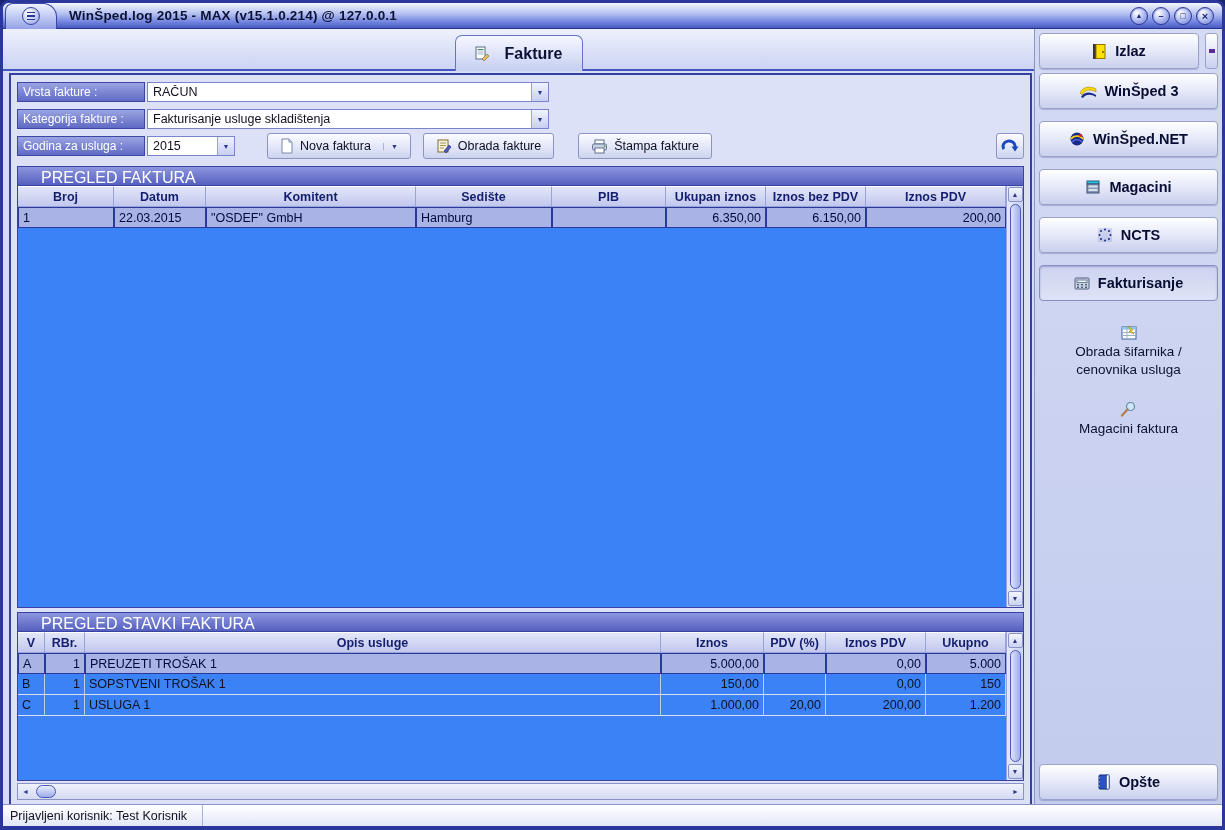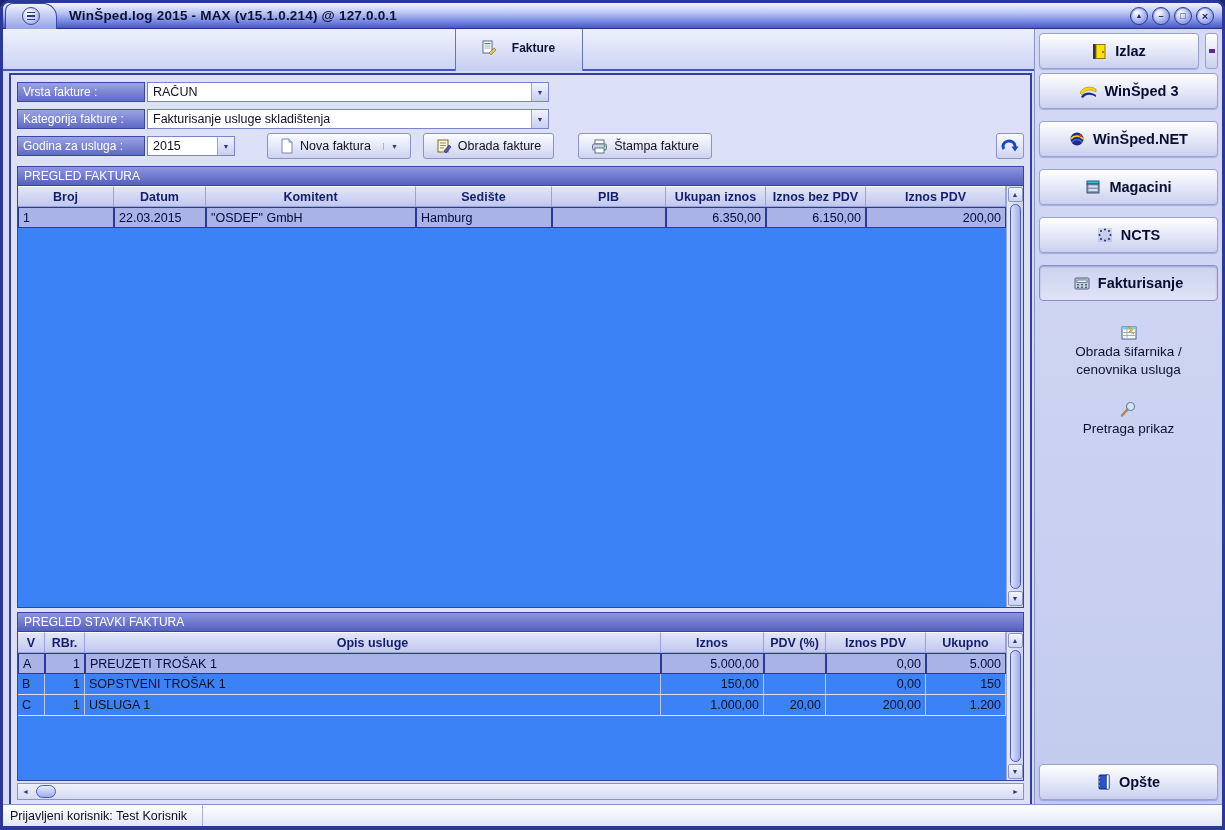--- a/index.html
+++ b/index.html
@@ -36,24 +36,24 @@
   }
   
   .mid { flex:1 1 auto; display:flex; min-height:0; }
   .leftcol { width:1031px; flex:0 0 1031px; display:flex; flex-direction:column; }
   
   .tabrow {
     height:42px; flex:0 0 42px; background:linear-gradient(180deg,#eef1fc,#ccd4f4);
     border-bottom:2px solid #4656c0; display:flex; align-items:flex-end; justify-content:center;
   }
   .tab {
-    width:128px; height:48px; margin-bottom:-2px;
+    width:128px; height:36px; margin-bottom:-2px;
     background:linear-gradient(180deg,#f6f8ff,#c6cef2); border:1px solid #6472c8; border-bottom:none;
     border-radius:7px 7px 0 0; display:flex; align-items:center; justify-content:center; gap:15px;
-    font-size:12px; font-weight:bold; color:#0c1234; cursor:pointer;
+    font-size:16px; font-weight:bold; color:#0c1234; cursor:pointer;
   }
   
   .contentwrap { flex:1 1 auto; padding:2px 2px 4px 6px; }
   .panel {
     width:100%; height:100%; border:2px solid #343fa0; background:#dce1f7; padding:6px 6px 4px 6px;
     display:flex; flex-direction:column;
   }
   .form-row { display:flex; align-items:center; margin-bottom:5px; height:22px; }
   .fld-label {
     width:128px; flex:0 0 128px; height:20px; padding:2px 5px; font-size:12px; color:#ffffff;
@@ -71,21 +71,21 @@
   .sel-year { width:88px; margin-left:2px; }
   .btn {
     height:26px; display:flex; align-items:center; gap:6px; padding:0 12px; cursor:pointer;
     background:linear-gradient(180deg,#fbfcff,#e2e6f8 55%,#ccd3ee); border:1px solid #8a93c4; border-radius:3px;
     font-size:12.5px; color:#101020; white-space:nowrap;
   }
   .btn .caret { font-size:7px; color:#2b3792; margin-left:6px; padding-left:7px; border-left:1px solid #aab2dc; }
   .refresh-btn { margin-left:auto; width:28px; justify-content:center; padding:0; }
   
   .sec-header {
-    height:19px; flex:0 0 19px; padding:2px 6px; font-size:12px; color:#ffffff;
+    height:19px; flex:0 0 19px; padding:2px 23px; font-size:16px; color:#ffffff;
     background:linear-gradient(180deg,#8d96de,#5560c0); border:1px solid #3a44a0; border-bottom:none;
     white-space:nowrap; overflow:hidden;
   }
   .grid-wrap { background:#3b82f6; border:1px solid #3a44a0; position:relative; overflow:hidden; }
   .grid-wrap.t1 { height:423px; flex:0 0 423px; }
   .grid-wrap.t2 { height:150px; flex:0 0 150px; }
   .grid { margin-right:17px; }
   .g-row { display:flex; }
   .g-head .g-cell {
     background:linear-gradient(180deg,#e2e6f8,#c2c8ee); color:#141e6e; font-weight:bold; font-size:12.5px;
@@ -453,21 +453,21 @@
         <span>Obrada šifarnika / cenovnika usluga</span>
       </div>
 
       <div class="side-link" style="margin-top:22px">
         <span class="lnk-ico">
           <svg width="17" height="17" viewBox="0 0 17 17">
             <circle cx="10.5" cy="5.5" r="4" fill="#cfe6f6" stroke="#6888a8" stroke-width="1.2"></circle>
             <line x1="7.5" y1="8.5" x2="2" y2="14.5" stroke="#b08050" stroke-width="2.4" stroke-linecap="round"></line>
           </svg>
         </span>
-        <span>Pretraga prikaz</span>
+        <span>Magacini faktura</span>
       </div>
 
       <div class="side-spacer"></div>
 
       <div class="side-btn" style="margin-bottom:2px">
         <span>
           <svg width="14" height="16" viewBox="0 0 14 16">
             <rect x="2" y="1" width="10" height="14" rx="1" fill="#2a52c8" stroke="#102a70"></rect>
             <rect x="9.5" y="1" width="2.5" height="14" fill="#ffffff" stroke="#102a70" stroke-width=".5"></rect>
             <rect x="1" y="3" width="2" height="1.5" fill="#8898b0"></rect>

